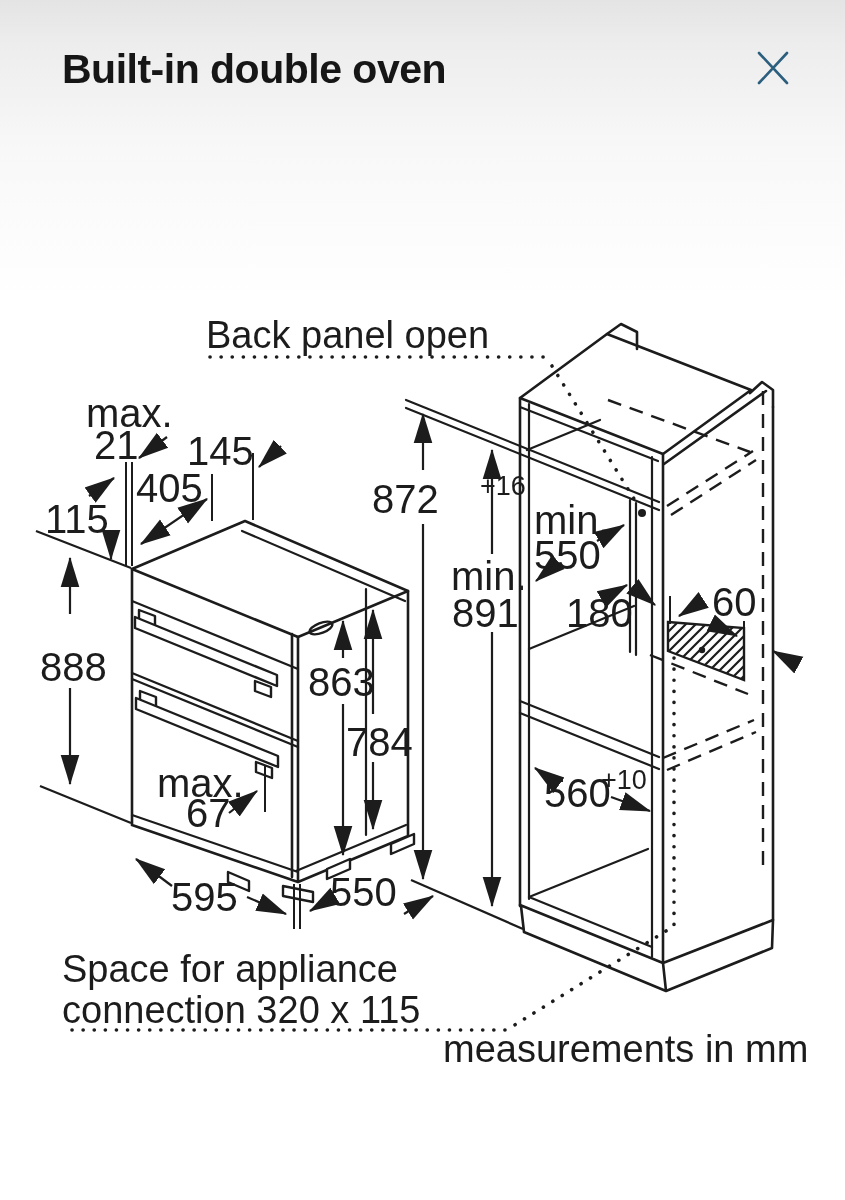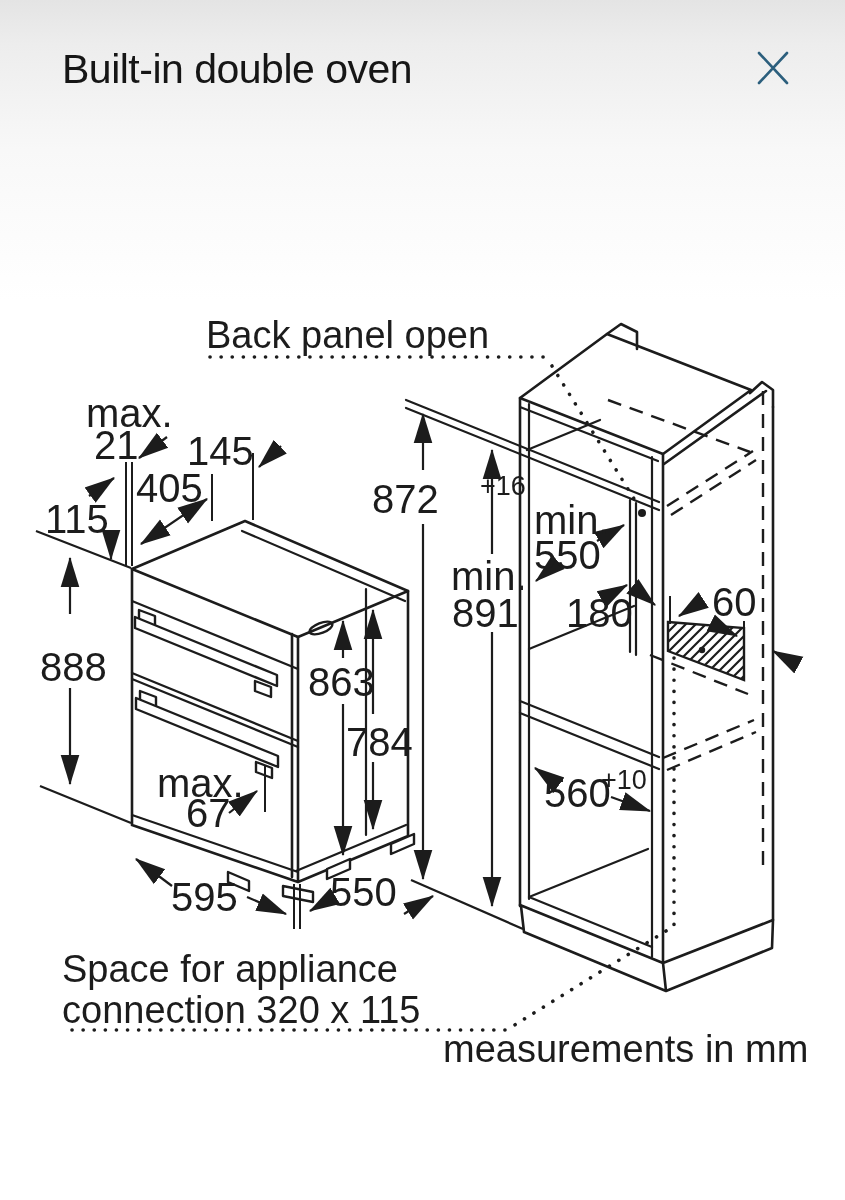--- a/index.html
+++ b/index.html
@@ -3,21 +3,21 @@
 <meta charset="utf-8">
 <style>
   html,body{margin:0;padding:0;}
   body{
     width:845px;height:1200px;position:relative;overflow:hidden;
     background:linear-gradient(180deg,#e4e4e4 0px,#ededed 45px,#f8f8f8 150px,#ffffff 300px,#ffffff 100%);
     font-family:"Liberation Sans",sans-serif;
   }
   .hdr-title{
     position:absolute;left:62px;top:46px;
-    font-size:41px;font-weight:400;color:#161616;letter-spacing:-0.5px;text-align:right;
+    font-size:41px;font-weight:700;color:#161616;letter-spacing:-0.5px;text-align:right;
   }
   .close-btn{
     position:absolute;left:751px;top:46px;width:44px;height:44px;
     background:transparent;border:none;padding:0;cursor:pointer;
   }
   svg text{
     font-family:"Liberation Sans",sans-serif;
     fill:#1c1c1c;
   }
   .t40{font-size:40px;}

